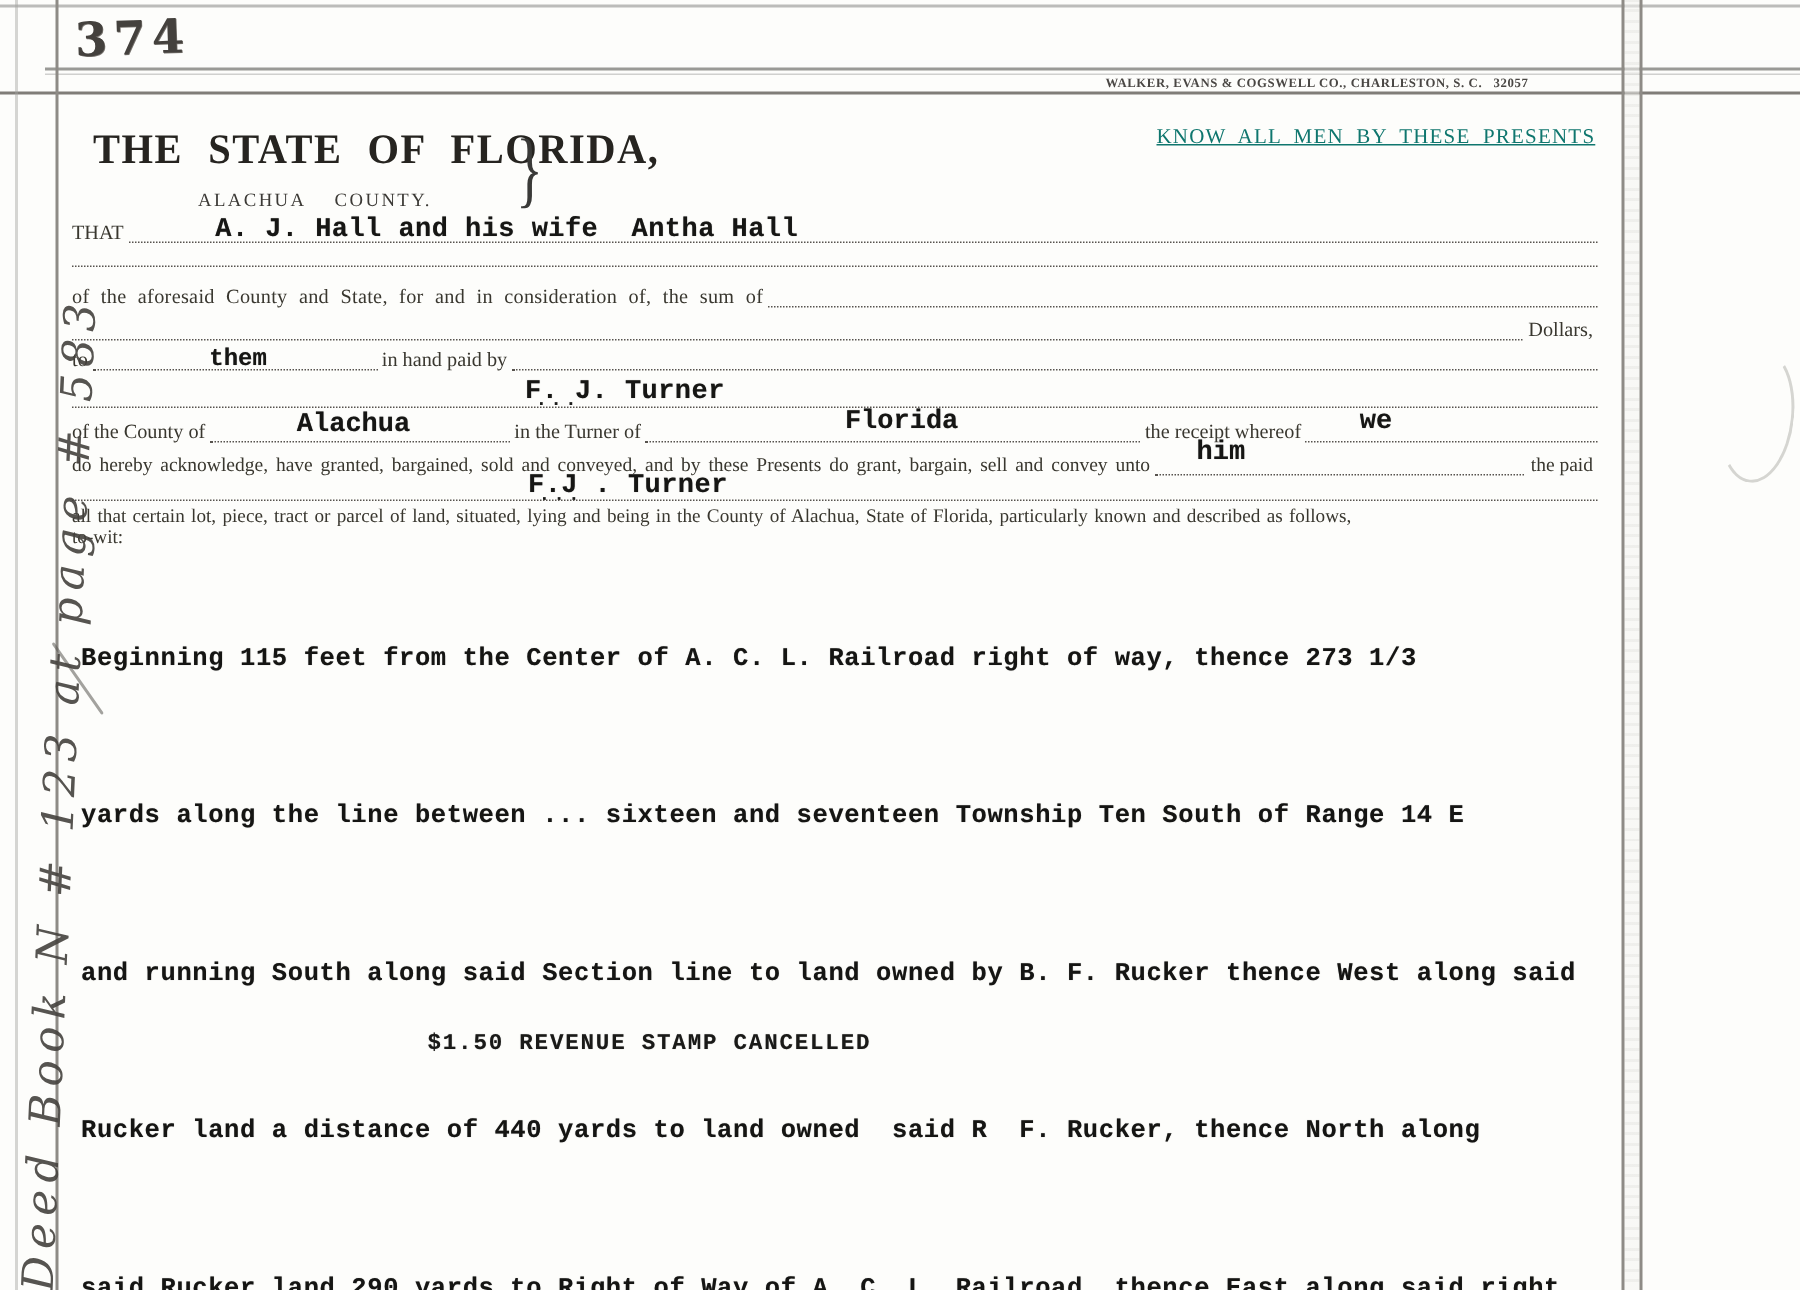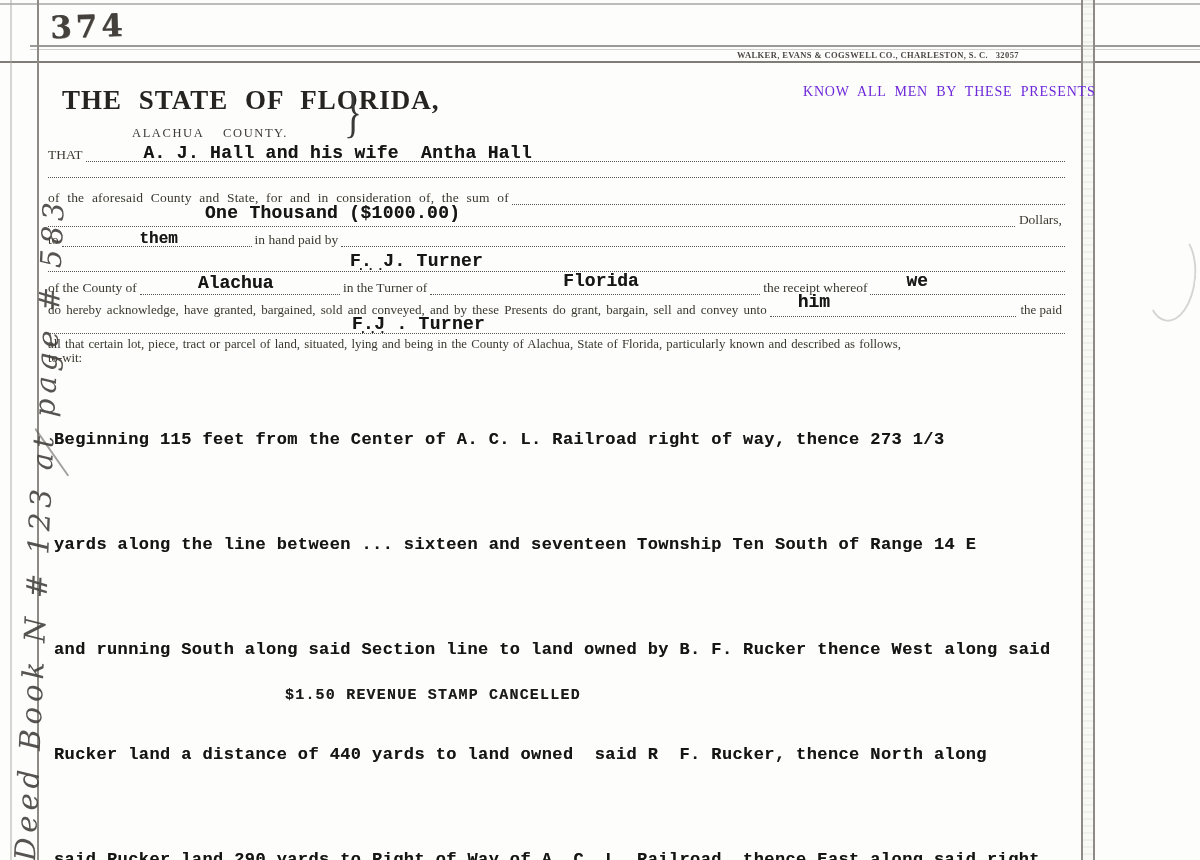--- a/index.html
+++ b/index.html
@@ -38,23 +38,24 @@
     font-weight:700;font-size:27px;letter-spacing:1px;word-spacing:9px;
     color:#262420;transform:scaleY(1.04);transform-origin:left top;
     white-space:pre;
   }
   .title-brace{
     position:absolute;left:344px;top:80px;
     font-size:44px;font-weight:400;color:#3a3a38;
     transform:scaleY(1.28) scaleX(.85);transform-origin:left top;
   }
   .know-all{
-    position:absolute;left:803px;top:84px;
-    font-size:14px;letter-spacing:.8px;word-spacing:4px;color:#6d28d9;
+    position:absolute;left:771px;top:84px;
+    font-size:14px;letter-spacing:.8px;word-spacing:4px;color:#0f766e;
     white-space:pre;
+    text-decoration:underline;
   }
   .county-sub{
     position:absolute;left:132px;top:126px;
     font-size:12.5px;letter-spacing:1.6px;word-spacing:5px;color:#3c3a36;
     white-space:pre;
   }
   
   .row{
     position:absolute;left:48px;width:1017px;
     display:flex;align-items:flex-end;
@@ -146,21 +147,20 @@
       <span class="typed" style="left:58px;font-size:18px;letter-spacing:.3px;">A. J. Hall and his wife  Antha Hall</span>
     </span>
   </div>
 
   <div class="dotline" style="left:48px;top:177px;width:1017px;"></div>
 
   <div class="row" style="top:190px;">
     <span class="lbl justified">of the aforesaid County and State, for and in consideration of, the sum of</span>
     <span class="fill"></span>
   </div>
-  <span class="typed typed-abs" style="left:205px;top:203px;">One Thousand ($1000.00)</span>
 
   <div class="row" style="top:212px;">
     <span class="fill"></span>
     <span class="lbl" style="padding-left:4px;">Dollars,</span>
   </div>
 
   <div class="row" style="top:232px;">
     <span class="lbl">to</span>
     <span class="fill fx" style="width:190px;">
       <span class="typed" style="left:78px;font-size:16px;">them</span>

